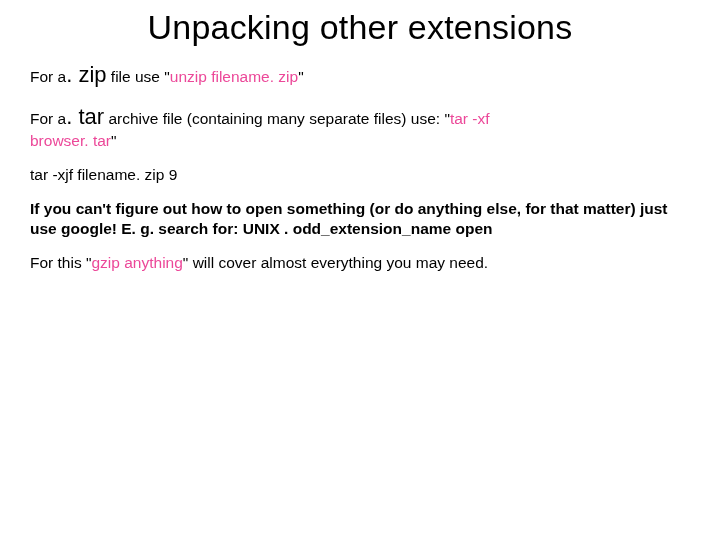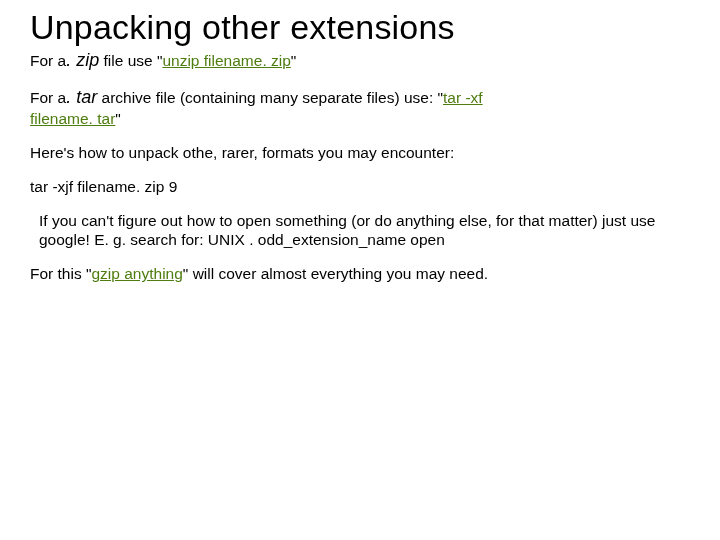--- a/index.html
+++ b/index.html
@@ -11,52 +11,50 @@
     background: #fff;
     color: #000;
     box-sizing: border-box;
   }
   .slide {
     padding: 8px 30px 20px 30px;
   }
   h1 {
     font-size: 34px;
     font-weight: 400;
-    margin: 0 0 2px 0;
-    text-align: left;
+    margin: 0 0 14px 0;
+    text-align: center;
     letter-spacing: 0.2px;
   }
   p {
     font-size: 15.5px;
     line-height: 1.28;
     margin: 0 0 14px 0;
   }
   .term-lg {
-    font-size: 18px;
-    font-style: italic;
+    font-size: 22px;
   }
-  .red { color: #4d7c0f; text-decoration: underline; }
-  .bold { font-weight: 400; margin-left: 9px; }
+  .red { color: #ec4899; }
+  .bold { font-weight: 700; }
 </style>
 </head>
 <body>
 
 <div class="slide">
   <h1>Unpacking other extensions</h1>
 
   <p>
     <span>For a</span><span class="term-lg">. zip</span><span> file use "</span><span class="red">unzip filename. zip</span><span>"</span>
   </p>
 
   <p>
-    <span>For a</span><span class="term-lg">. tar</span><span> archive file (containing many separate files) use: "</span><span class="red">tar -xf</span><br><span class="red">filename. tar</span><span>"</span>
+    <span>For a</span><span class="term-lg">. tar</span><span> archive file (containing many separate files) use: "</span><span class="red">tar -xf</span><br><span class="red">browser. tar</span><span>"</span>
   </p>
 
 
-  <p>Here's how to unpack othe, rarer, formats you may encounter:</p>
 
   <p>tar -xjf filename. zip 9</p>
 
 
   <p class="bold">If you can't figure out how to open something (or do anything else, for that matter) just use google! E. g. search for: UNIX . odd_extension_name open</p>
 
 
   <p>
     <span>For this "</span><span class="red">gzip anything</span><span>" will cover almost everything you may need.</span>
   </p>

